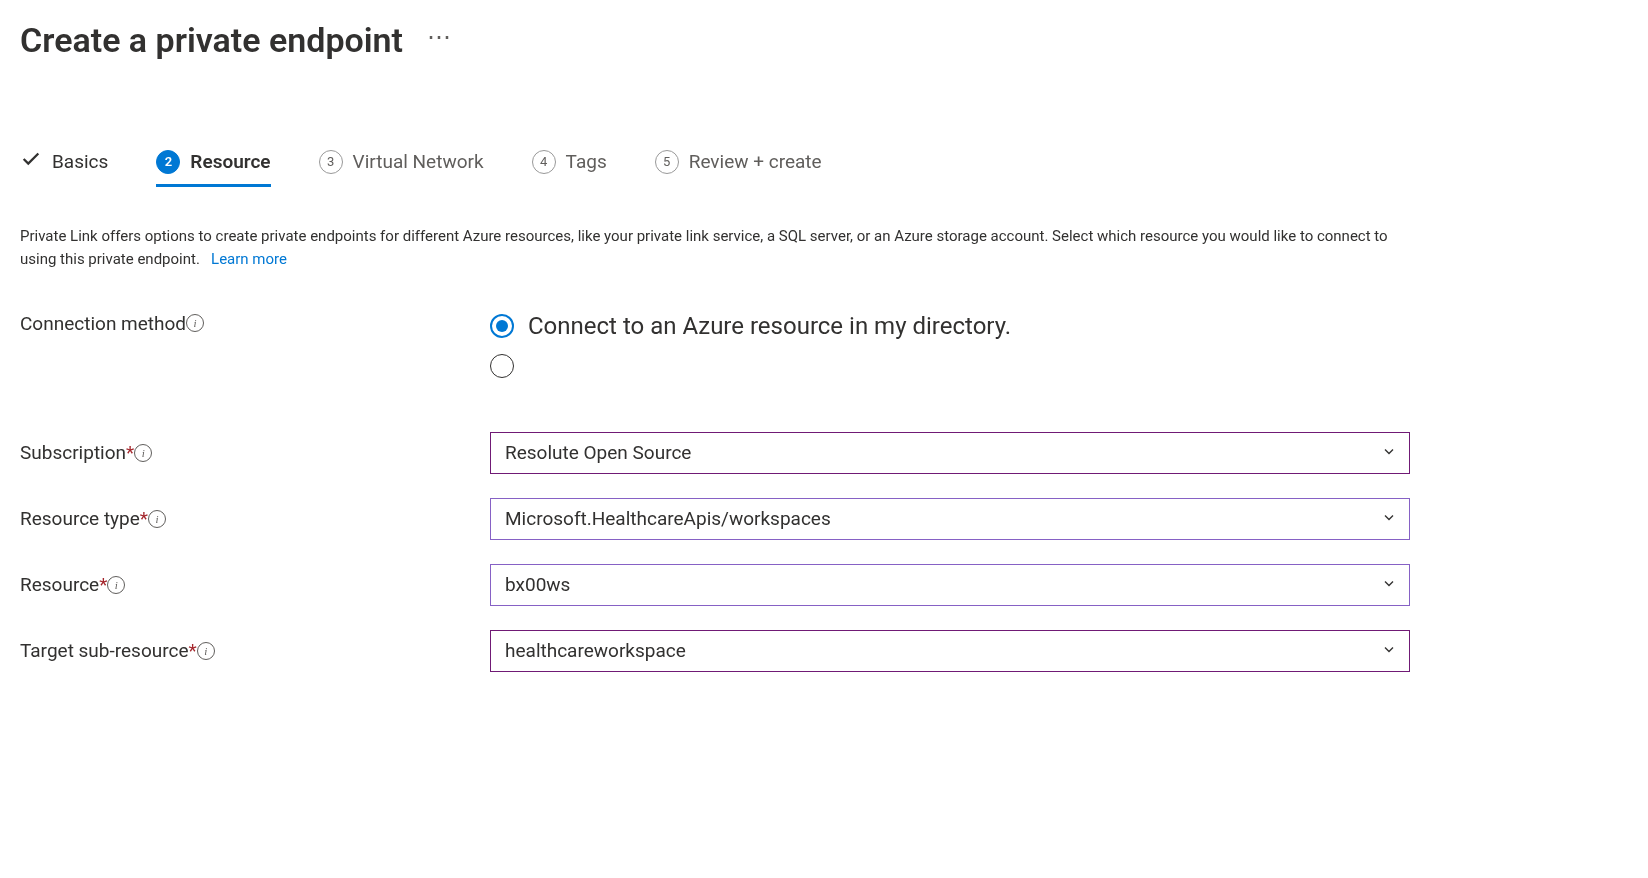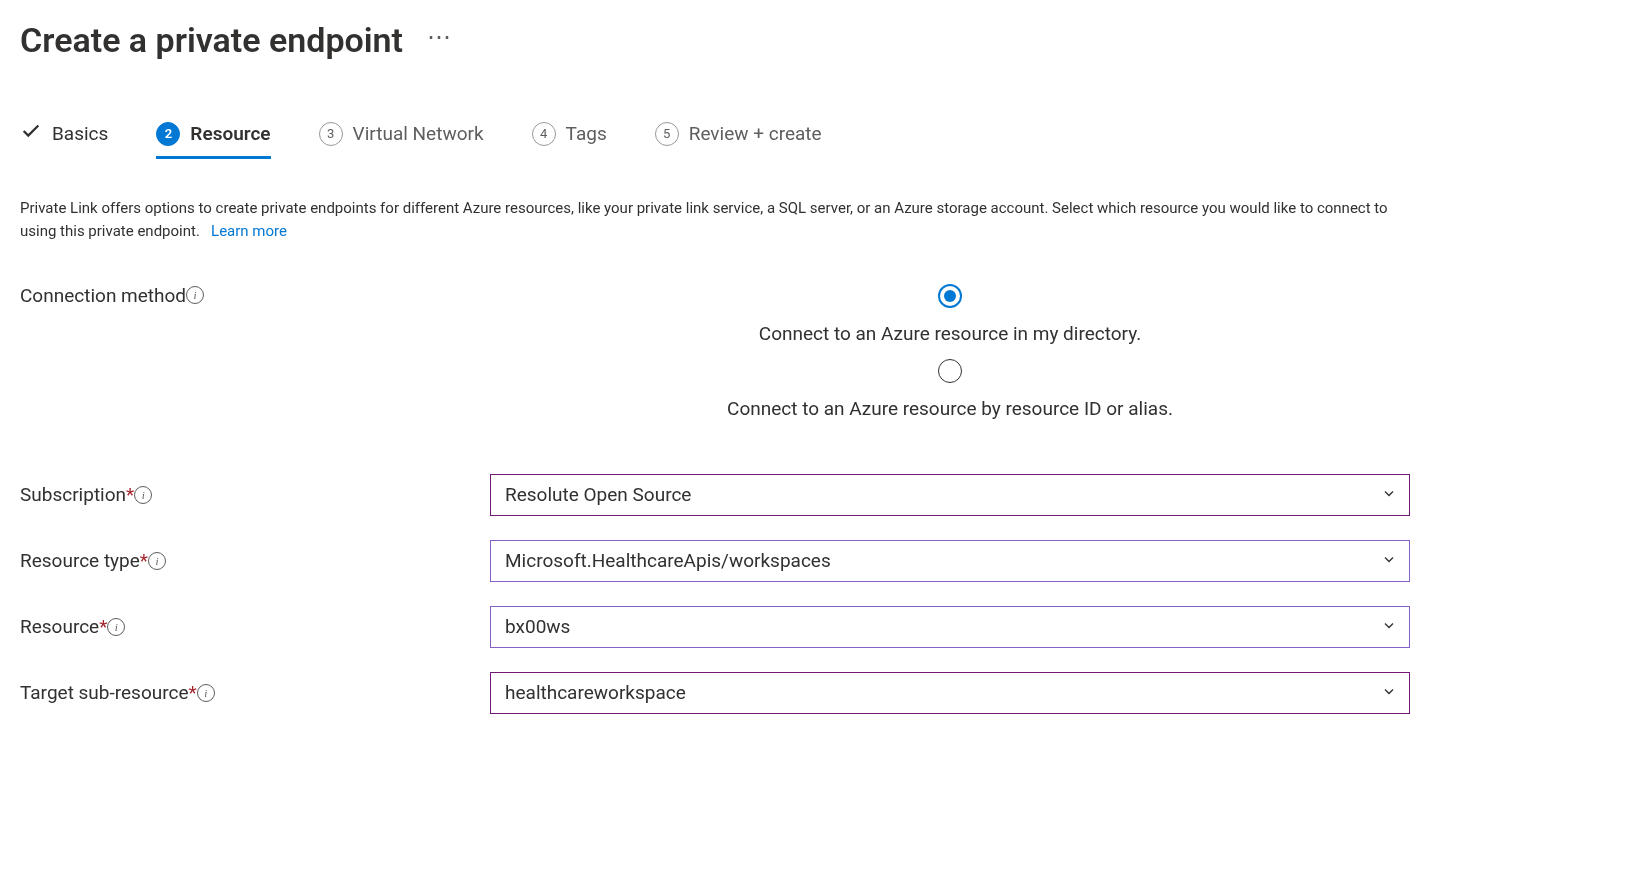--- a/index.html
+++ b/index.html
@@ -23,21 +23,21 @@
     font-size: 24px;
     letter-spacing: 2px;
     color: #605e5c;
     font-weight: 400;
     line-height: 1;
     padding-bottom: 6px;
   }
   .tabs {
     display: flex;
     gap: 48px;
-    margin-top: 60px;
+    margin-top: 88px;
     align-items: center;
   }
   .tab {
     display: flex;
     align-items: center;
     gap: 10px;
     padding-bottom: 10px;
     cursor: pointer;
     color: #605e5c;
     font-size: 19px;
@@ -117,22 +117,21 @@
   .radio-group {
     display: flex;
     flex-direction: column;
     gap: 14px;
   }
   .radio-option {
     display: flex;
     align-items: center;
     gap: 14px;
     cursor: pointer;
-    font-size: 19px;
-    flex-direction: column;
+    font-size: 24px;
   }
   .radio-outer {
     width: 24px;
     height: 24px;
     border-radius: 50%;
     border: 1.5px solid #323130;
     display: flex;
     align-items: center;
     justify-content: center;
     flex-shrink: 0;
@@ -218,21 +217,20 @@
     <div class="form-control-col">
       <div class="radio-group">
         <div class="radio-option selected">
           <span class="radio-outer">
               <span class="radio-inner"></span>
             </span>
           <span>Connect to an Azure resource in my directory.</span>
         </div>
         <div class="radio-option">
           <span class="radio-outer"></span>
-          <span>Connect to an Azure resource by resource ID or alias.</span>
         </div>
       </div>
     </div>
   </div>
 
   <div style="height:24px"></div>
 
   <div class="form-row">
     <div class="form-label-col">
       <span>Subscription</span>

